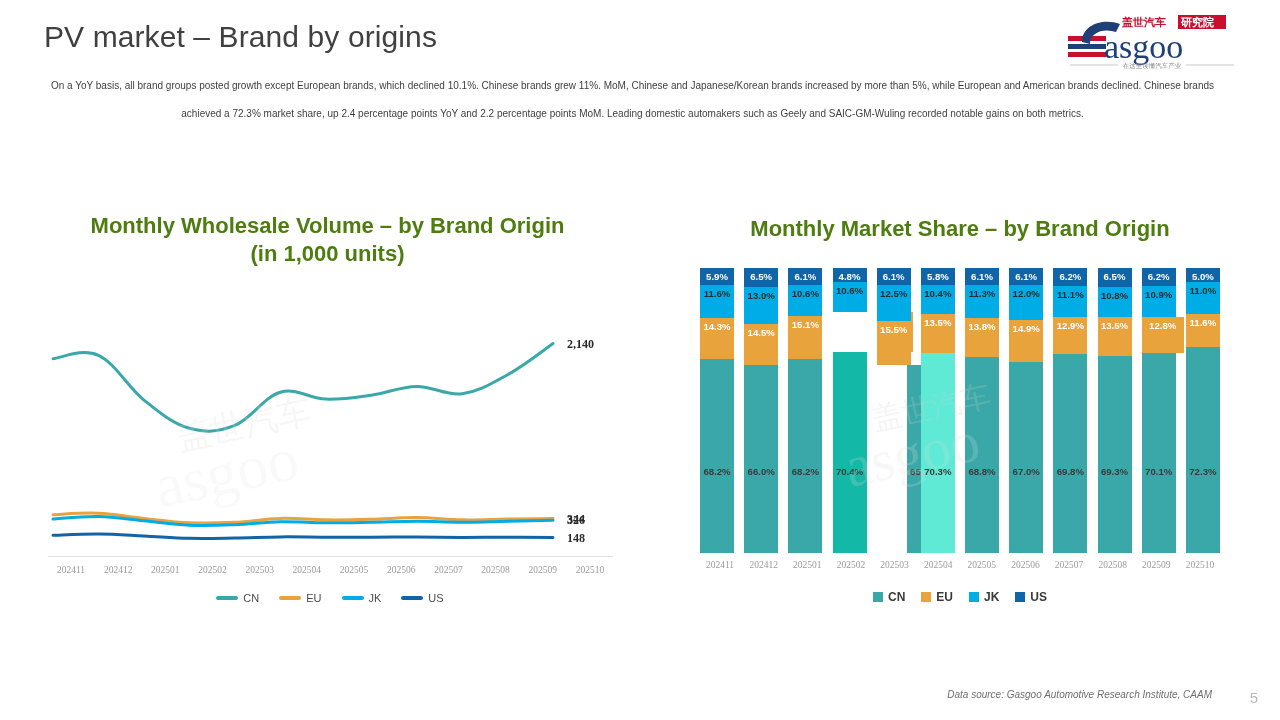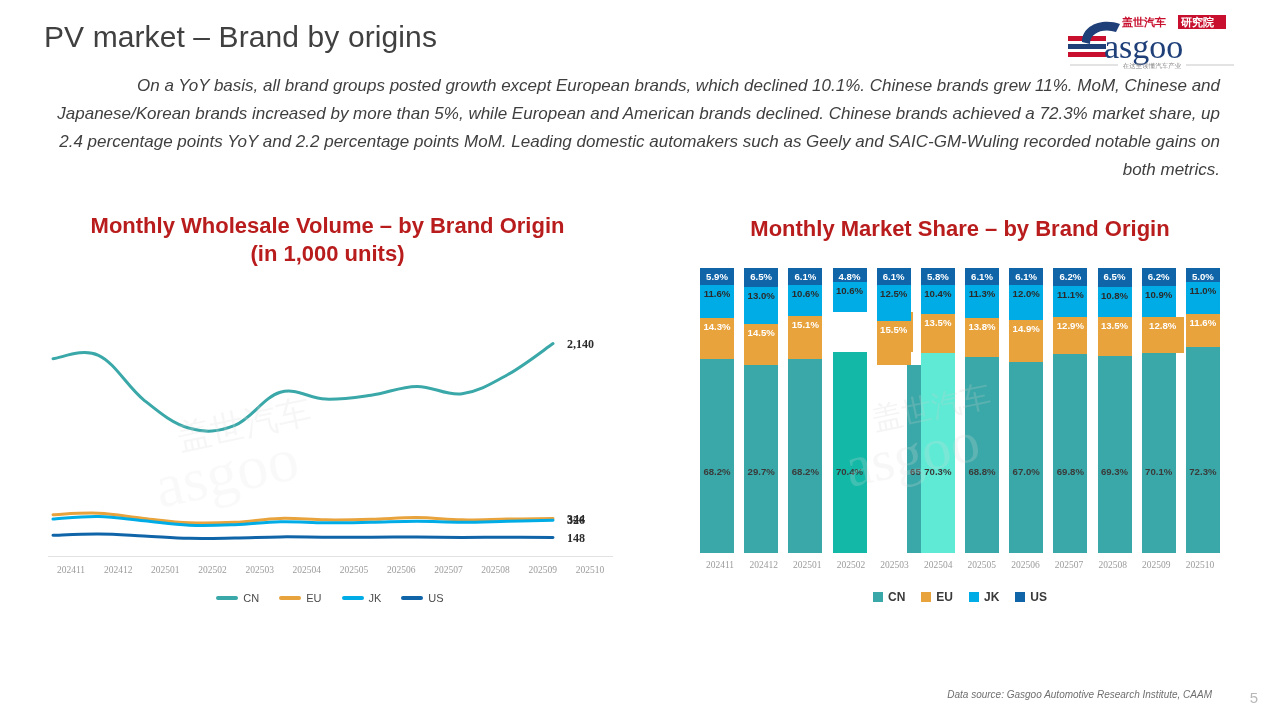--- a/index.html
+++ b/index.html
@@ -14,35 +14,34 @@
   .slide{position:absolute;inset:0;background:#fff;}
 
   
   .page-title{
     position:absolute;left:44px;top:20px;
     font-size:30px;font-weight:400;color:#404040;
     letter-spacing:.1px;white-space:nowrap;
   }
   .body-text{
     position:absolute;left:45px;top:72px;width:1175px;
-    font-size:17px;line-height:28px;color:#3f3f3f;
-    text-align:right;
-    font-style:italic;
+    font-size:10px;line-height:28px;color:#3f3f3f;
+    text-align:center;
   }
 
   
   .logo{
     position:absolute;right:40px;top:8px;width:180px;height:62px;
   }
   .logo svg{display:block;}
 
   
   .chart-title{
     position:absolute;
-    color:#b91c1c;font-weight:700;font-size:22px;
+    color:#4d7c0f;font-weight:700;font-size:22px;
     text-align:center;line-height:28px;
   }
   #titleLeft{left:45px;top:212px;width:565px;}
   #titleRight{left:700px;top:215px;width:520px;}
 
   
   .linechart{
     position:absolute;left:45px;top:280px;width:570px;height:290px;
   }
   .linechart svg{display:block;}
@@ -221,21 +220,21 @@
           <div class="seg us" style="background: rgb(16, 100, 168); height: 6.5%;">
             <span>6.5%</span>
           </div>
           <div class="seg jk" style="background: rgb(0, 172, 230); height: 13%;">
             <span>13.0%</span>
           </div>
           <div class="seg eu" style="background: rgb(232, 163, 61); height: 14.5%;">
             <span>14.5%</span>
           </div>
           <div class="seg cn" style="background: rgb(58, 168, 168); height: 66%;">
-            <span>29.7%</span>
+            <span>66.0%</span>
           </div>
         </div>
         <div class="barcol">
           <div class="seg us" style="background: rgb(16, 100, 168); height: 6.1%;">
             <span>6.1%</span>
           </div>
           <div class="seg jk" style="background: rgb(0, 172, 230); height: 10.6%;">
             <span>10.6%</span>
           </div>
           <div class="seg eu" style="background: rgb(232, 163, 61); height: 15.1%;">

